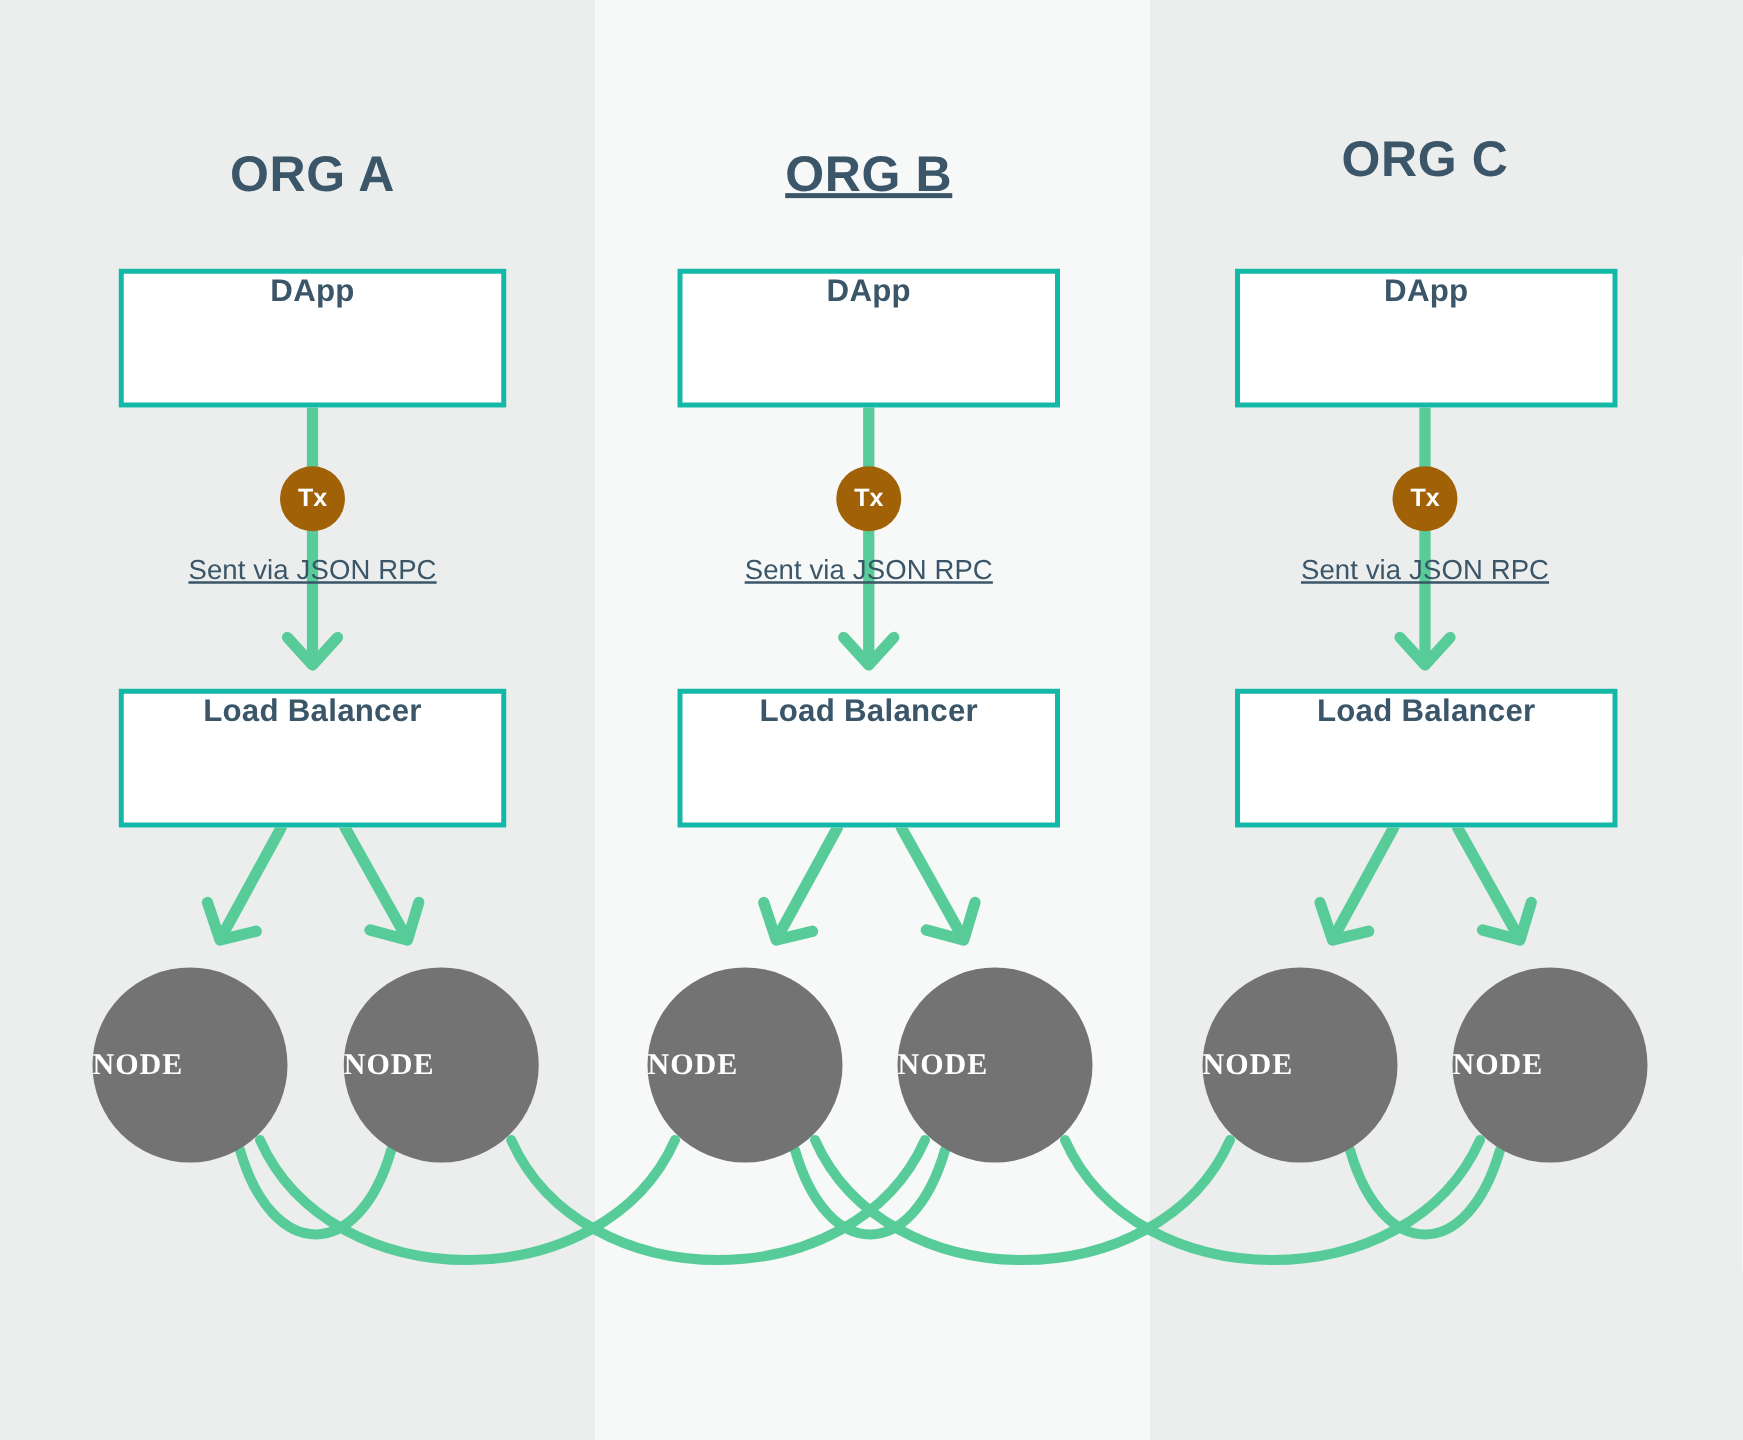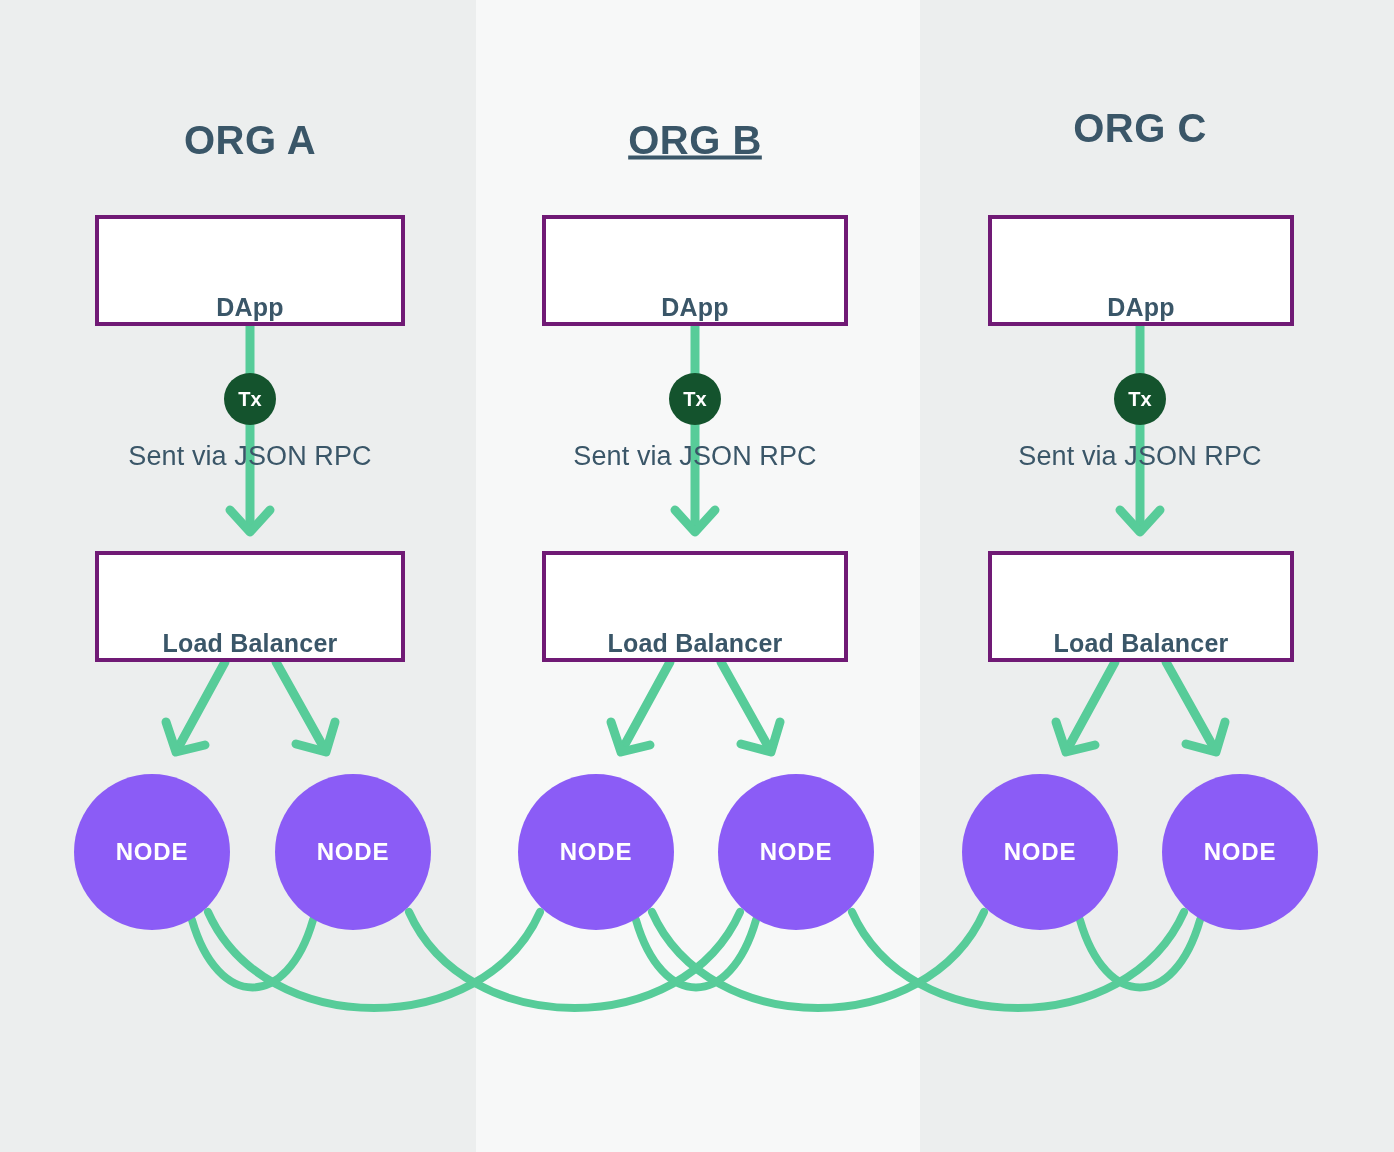--- a/index.html
+++ b/index.html
@@ -36,71 +36,73 @@
     font-weight: bold;
     letter-spacing: 0.5px;
     color: #3a5668;
     white-space: nowrap;
     transform: translate(-50%, -50%);
   }
 
   .box {
     position: absolute;
     background: #ffffff;
-    border: 4px solid #701a75;
+    border: 4px solid #14b8a6;
     box-sizing: border-box;
     display: flex;
-    align-items: flex-end;
+    align-items: flex-start;
     justify-content: center;
   }
   .box-label {
     font-size: 25px;
     font-weight: bold;
     color: #3a5668;
     letter-spacing: 0.2px;
     white-space: nowrap;
   }
 
   .tx-badge {
     position: absolute;
     width: 52px;
     height: 52px;
     border-radius: 50%;
-    background: #14532d;
+    background: #a16207;
     display: flex;
     align-items: center;
     justify-content: center;
     transform: translate(-50%, -50%);
   }
   .tx-badge span {
     color: #ffffff;
     font-size: 20px;
     font-weight: bold;
     line-height: 1;
   }
 
   .rpc-label {
     position: absolute;
-    font-size: 27px;
+    font-size: 22px;
     color: #3a5668;
     white-space: nowrap;
     transform: translate(-50%, -50%);
     letter-spacing: 0.1px;
+    text-decoration: underline;
   }
 
   .node {
     position: absolute;
     width: 156px;
     height: 156px;
     border-radius: 50%;
-    background: #8b5cf6;
+    background: #737373;
     display: flex;
     align-items: center;
-    justify-content: center;
-    transform: translate(-50%, -50%);
+    justify-content: flex-start;
+    transform: translate(-50%, -50%);
+    font-family: Liberation Serif, serif;
   }
   .node span {
     color: #ffffff;
     font-size: 24px;
     font-weight: bold;
     letter-spacing: 0.8px;
     line-height: 1;
   }
 </style>
 </head>

